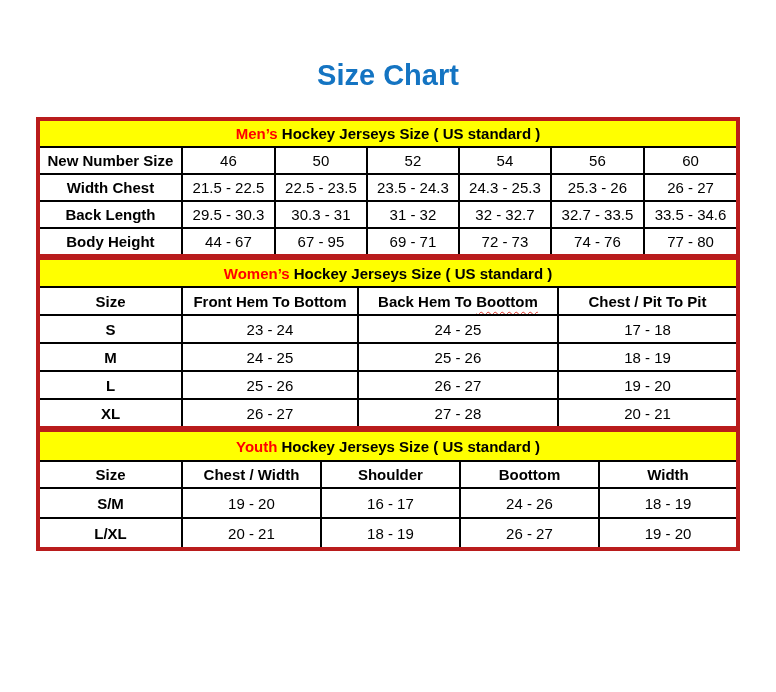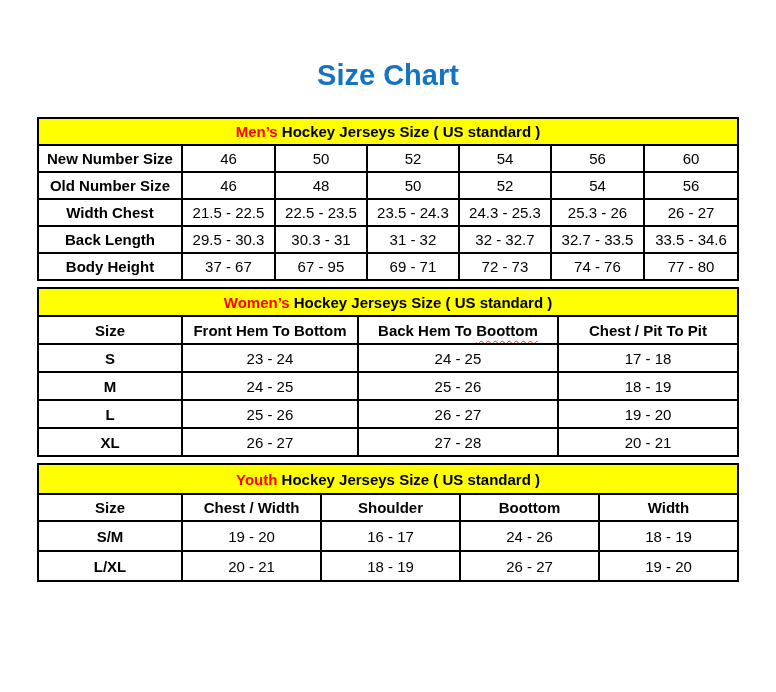--- a/index.html
+++ b/index.html
@@ -22,24 +22,24 @@
     margin: 0 0 24px 0;
     text-align: center;
     font-size: 29px;
     line-height: 35px;
     font-weight: bold;
     color: #1474C2;
     letter-spacing: 0px;
   }
   .size-table {
     width: 700px;
-    margin: 8px auto;
+    margin: 0 auto;
     border-collapse: collapse;
     table-layout: fixed;
-    border: 1px solid #b91c1c;
+    border: 4px solid #b91c1c;
     padding-left: 44px;
   }
   .size-table + .size-table { margin-top: -2px; }
   .size-table td, .size-table th {
     border: 2px solid #000000;
     text-align: center;
     vertical-align: middle;
     font-size: 15px;
     padding: 0 2px;
     overflow: hidden;
@@ -96,49 +96,40 @@
     <tr>
       <td class="row-label-regular">New Number Size</td>
       <td class="value-cell">46</td>
       <td class="value-cell">50</td>
       <td class="value-cell">52</td>
       <td class="value-cell">54</td>
       <td class="value-cell">56</td>
       <td class="value-cell">60</td>
     </tr>
     <tr>
-      <td class="row-label-regular">Old Number Size</td>
-      <td class="value-cell">46</td>
-      <td class="value-cell">48</td>
-      <td class="value-cell">50</td>
-      <td class="value-cell">52</td>
-      <td class="value-cell">54</td>
-      <td class="value-cell">56</td>
-    </tr>
-    <tr>
       <td class="row-label-regular">Width Chest</td>
       <td class="value-cell">21.5 - 22.5</td>
       <td class="value-cell">22.5 - 23.5</td>
       <td class="value-cell">23.5 - 24.3</td>
       <td class="value-cell">24.3 - 25.3</td>
       <td class="value-cell">25.3 - 26</td>
       <td class="value-cell">26 - 27</td>
     </tr>
     <tr>
       <td class="row-label-regular">Back Length</td>
       <td class="value-cell">29.5 - 30.3</td>
       <td class="value-cell">30.3 - 31</td>
       <td class="value-cell">31 - 32</td>
       <td class="value-cell">32 - 32.7</td>
       <td class="value-cell">32.7 - 33.5</td>
       <td class="value-cell">33.5 - 34.6</td>
     </tr>
     <tr>
       <td class="row-label-regular">Body Height</td>
-      <td class="value-cell">37 - 67</td>
+      <td class="value-cell">44 - 67</td>
       <td class="value-cell">67 - 95</td>
       <td class="value-cell">69 - 71</td>
       <td class="value-cell">72 - 73</td>
       <td class="value-cell">74 - 76</td>
       <td class="value-cell">77 - 80</td>
     </tr>
   </tbody>
     </table>
 
   <table class="size-table women-table">

